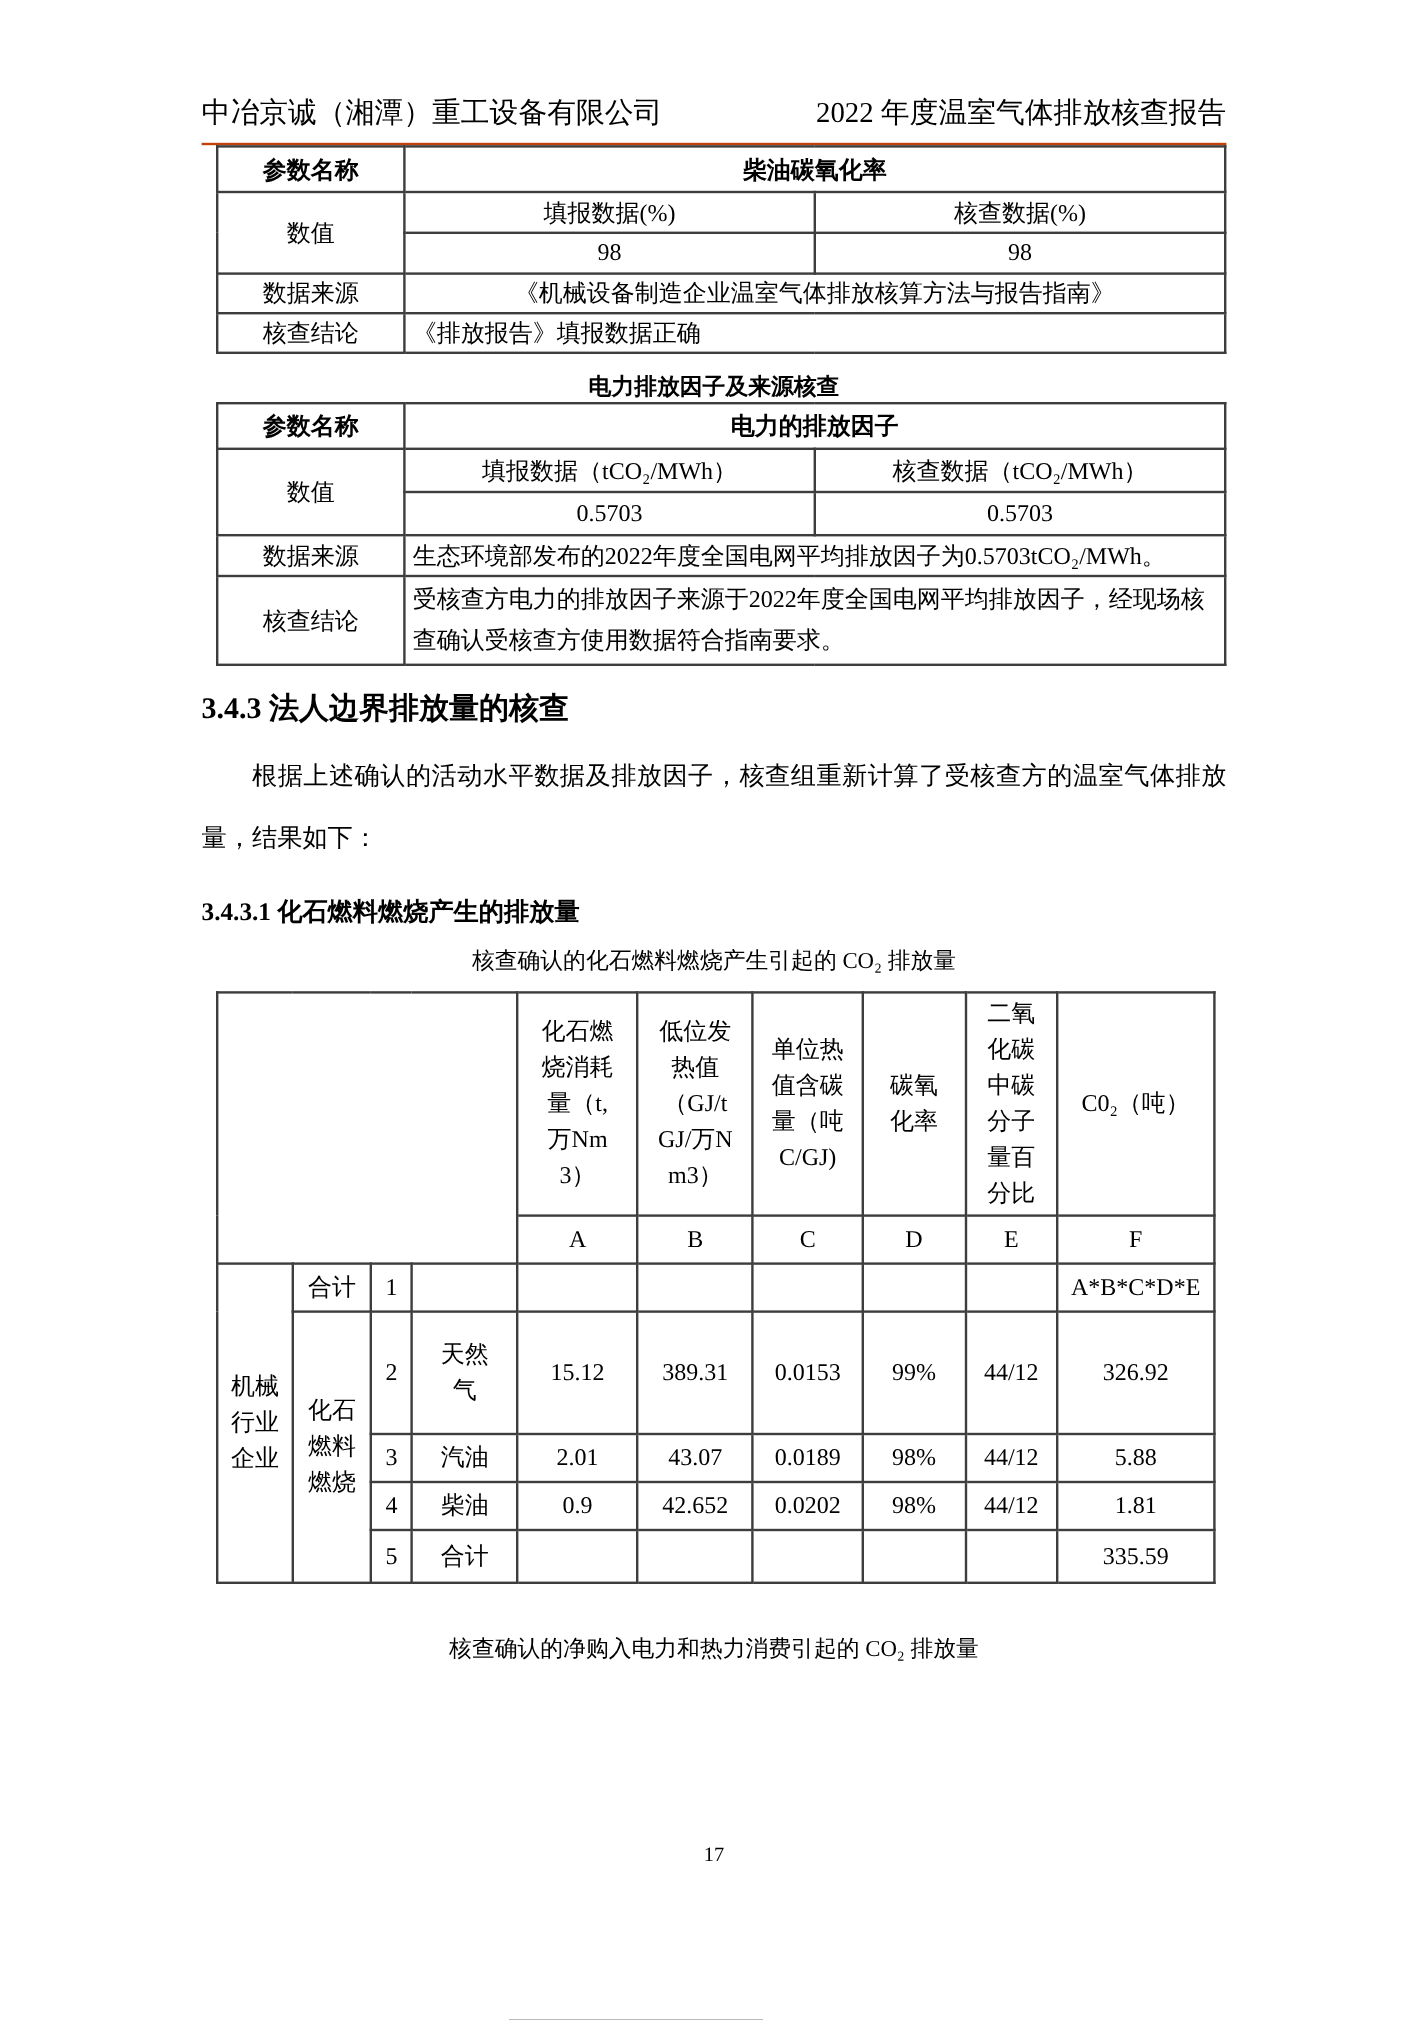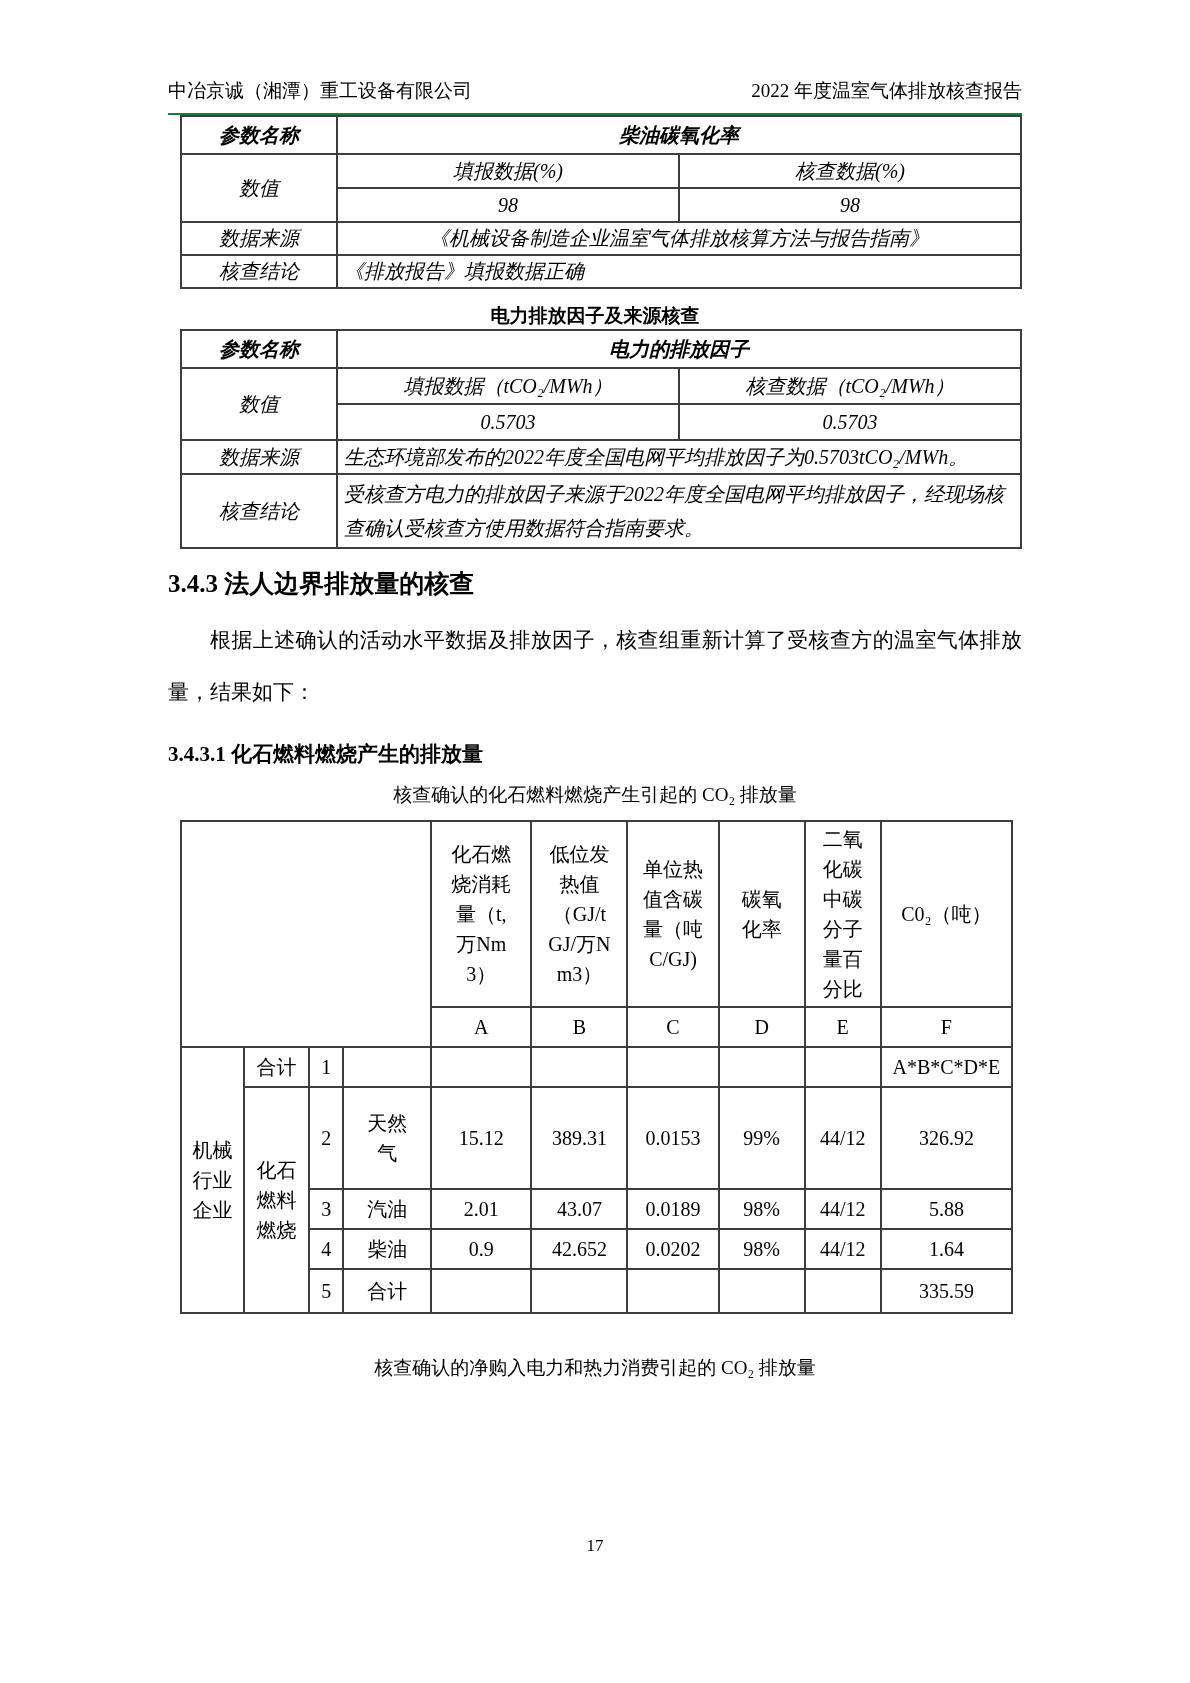--- a/index.html
+++ b/index.html
@@ -1,31 +1,31 @@
 <!DOCTYPE html>
 <html><head>
 <meta charset="utf-8">
 <style>
   html,body{margin:0;padding:0;background:#888;}
   .page{width:1190px;height:1683px;background:#ffffff;position:relative;
         font-family:"Liberation Serif","DejaVu Serif",serif;color:#000;overflow:hidden;}
   .content{padding:78px 168px 0 168px;}
   .pagehead{display:flex;justify-content:space-between;align-items:flex-end;
-            font-size:19px;padding-bottom:9px;border-bottom:2px solid #15803d;}
+            font-size:24px;padding-bottom:9px;border-bottom:2px solid #c2410c;}
   .pagehead .left,.pagehead .right{white-space:nowrap;}
 
   table.doc{border-collapse:collapse;width:840px;margin:0 0 0 12px;font-size:20px;
             text-align:center;table-layout:fixed;}
   table.doc td{border:2px solid #3d3d3d;vertical-align:middle;padding:2px 6px;
                word-break:break-all;}
   td.bold{font-weight:bold;}
   td.left{text-align:left;padding:4px 12px;}
   .t1{margin-top:30px;}
   .t2{margin-top:12px;}
-  .t1 tr,.t2 tr{height:36px;font-style:italic;}
+  .t1 tr,.t2 tr{height:36px;}
   .t2 td.tall{line-height:34px;}
 
   .caption{ text-align:center;font-size:19px;margin:14px 0 0 0;}
   .caption.bold{font-weight:bold;}
 
   .para{font-size:21px;line-height:52px;text-indent:2em;text-align:justify;margin:14px 0 0 0;}
   .para.bold{font-weight:bold;font-size:22px;}
 
   .h1{font-size:25px;font-weight:bold;margin:18px 0 0 0;font-family:"Liberation Serif","DejaVu Serif",serif;}
   .h2{font-size:21px;font-weight:bold;margin:22px 0 0 0;}
@@ -187,21 +187,21 @@
         <td>5.88</td>
       </tr>
       <tr style="height:40px;">
         <td>4</td>
         <td>柴油</td>
         <td>0.9</td>
         <td>42.652</td>
         <td>0.0202</td>
         <td>98%</td>
         <td>44/12</td>
-        <td>1.64</td>
+        <td>1.81</td>
       </tr>
       <tr style="height:44px;">
         <td>5</td>
         <td>合计</td>
         <td></td>
         <td></td>
         <td></td>
         <td></td>
         <td></td>
         <td>335.59</td>

